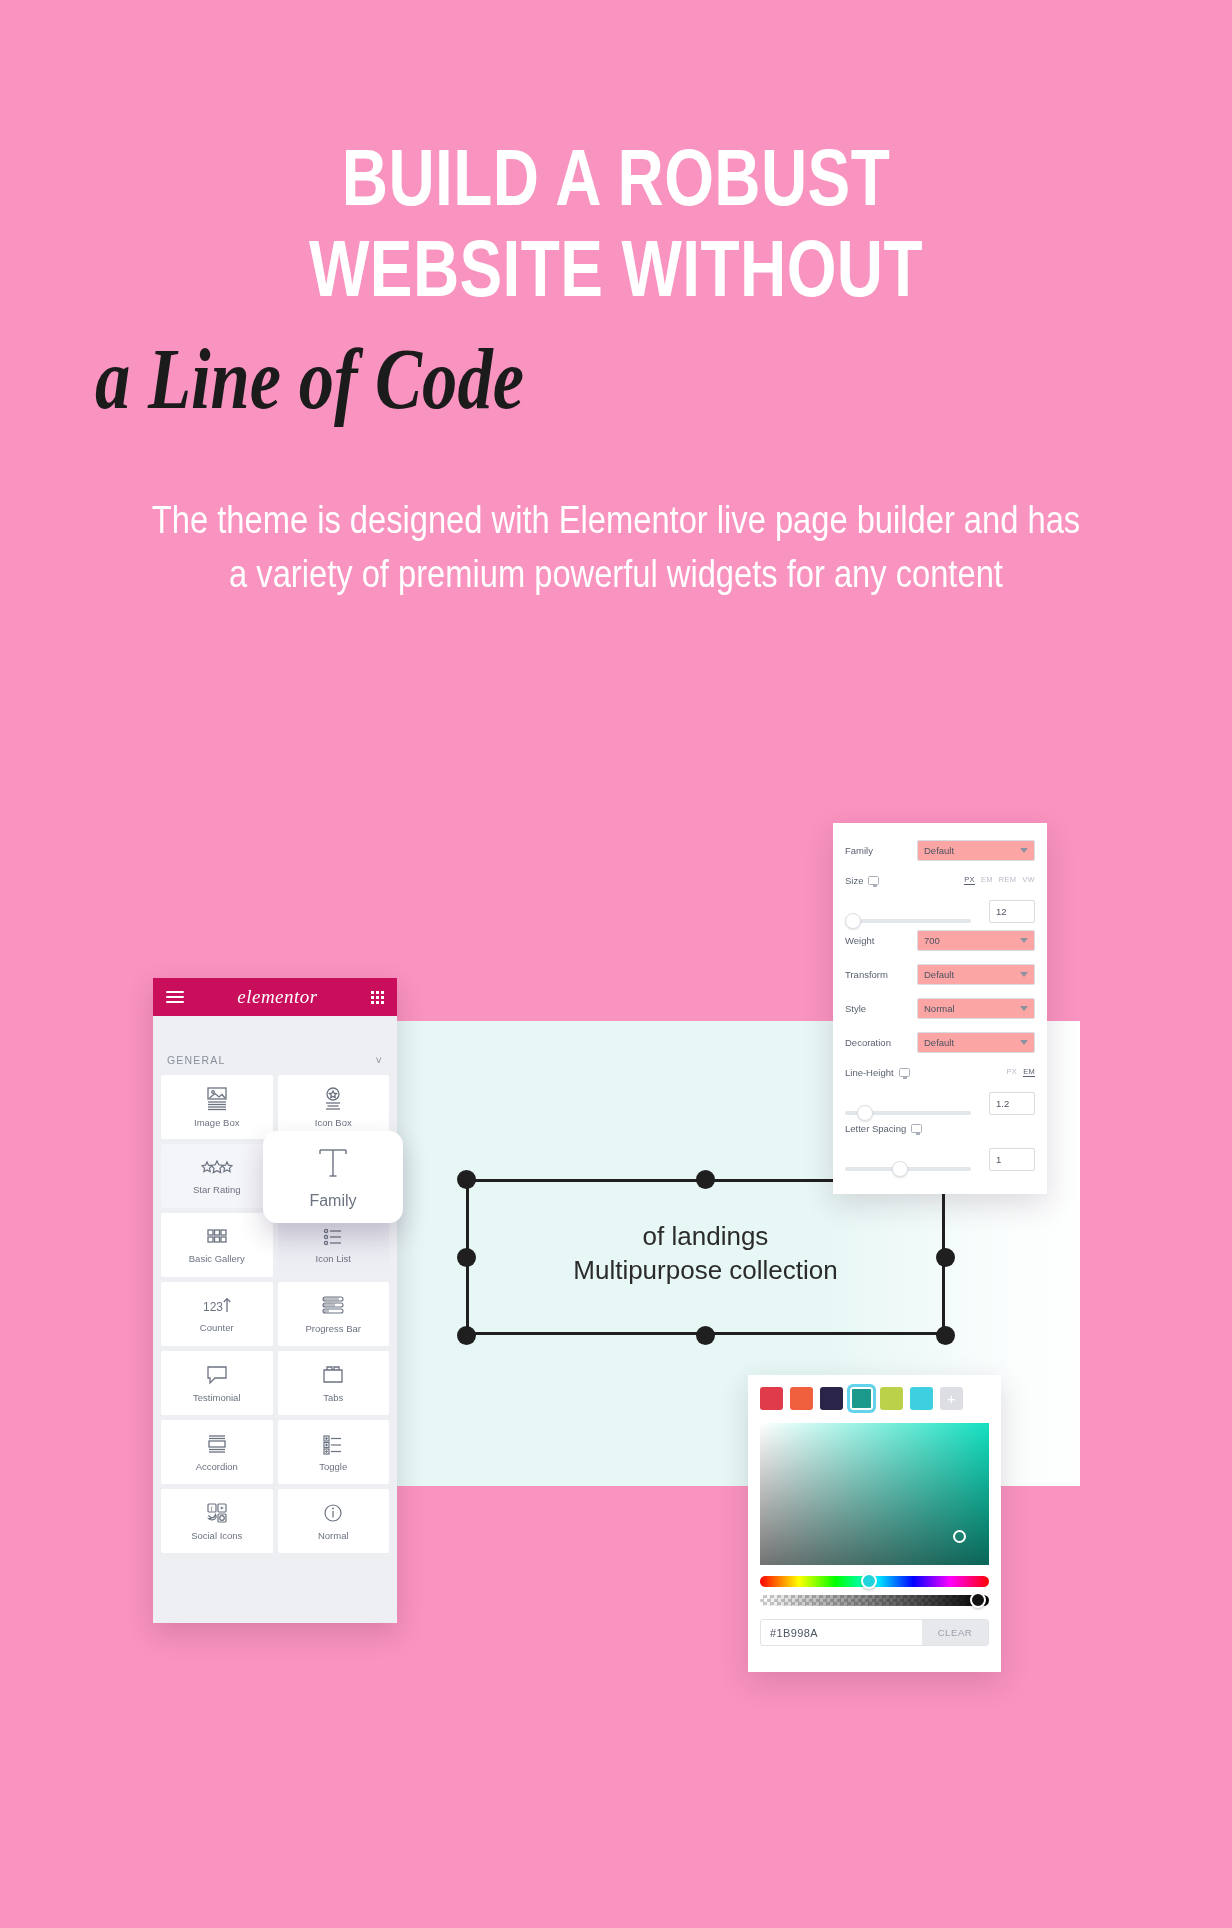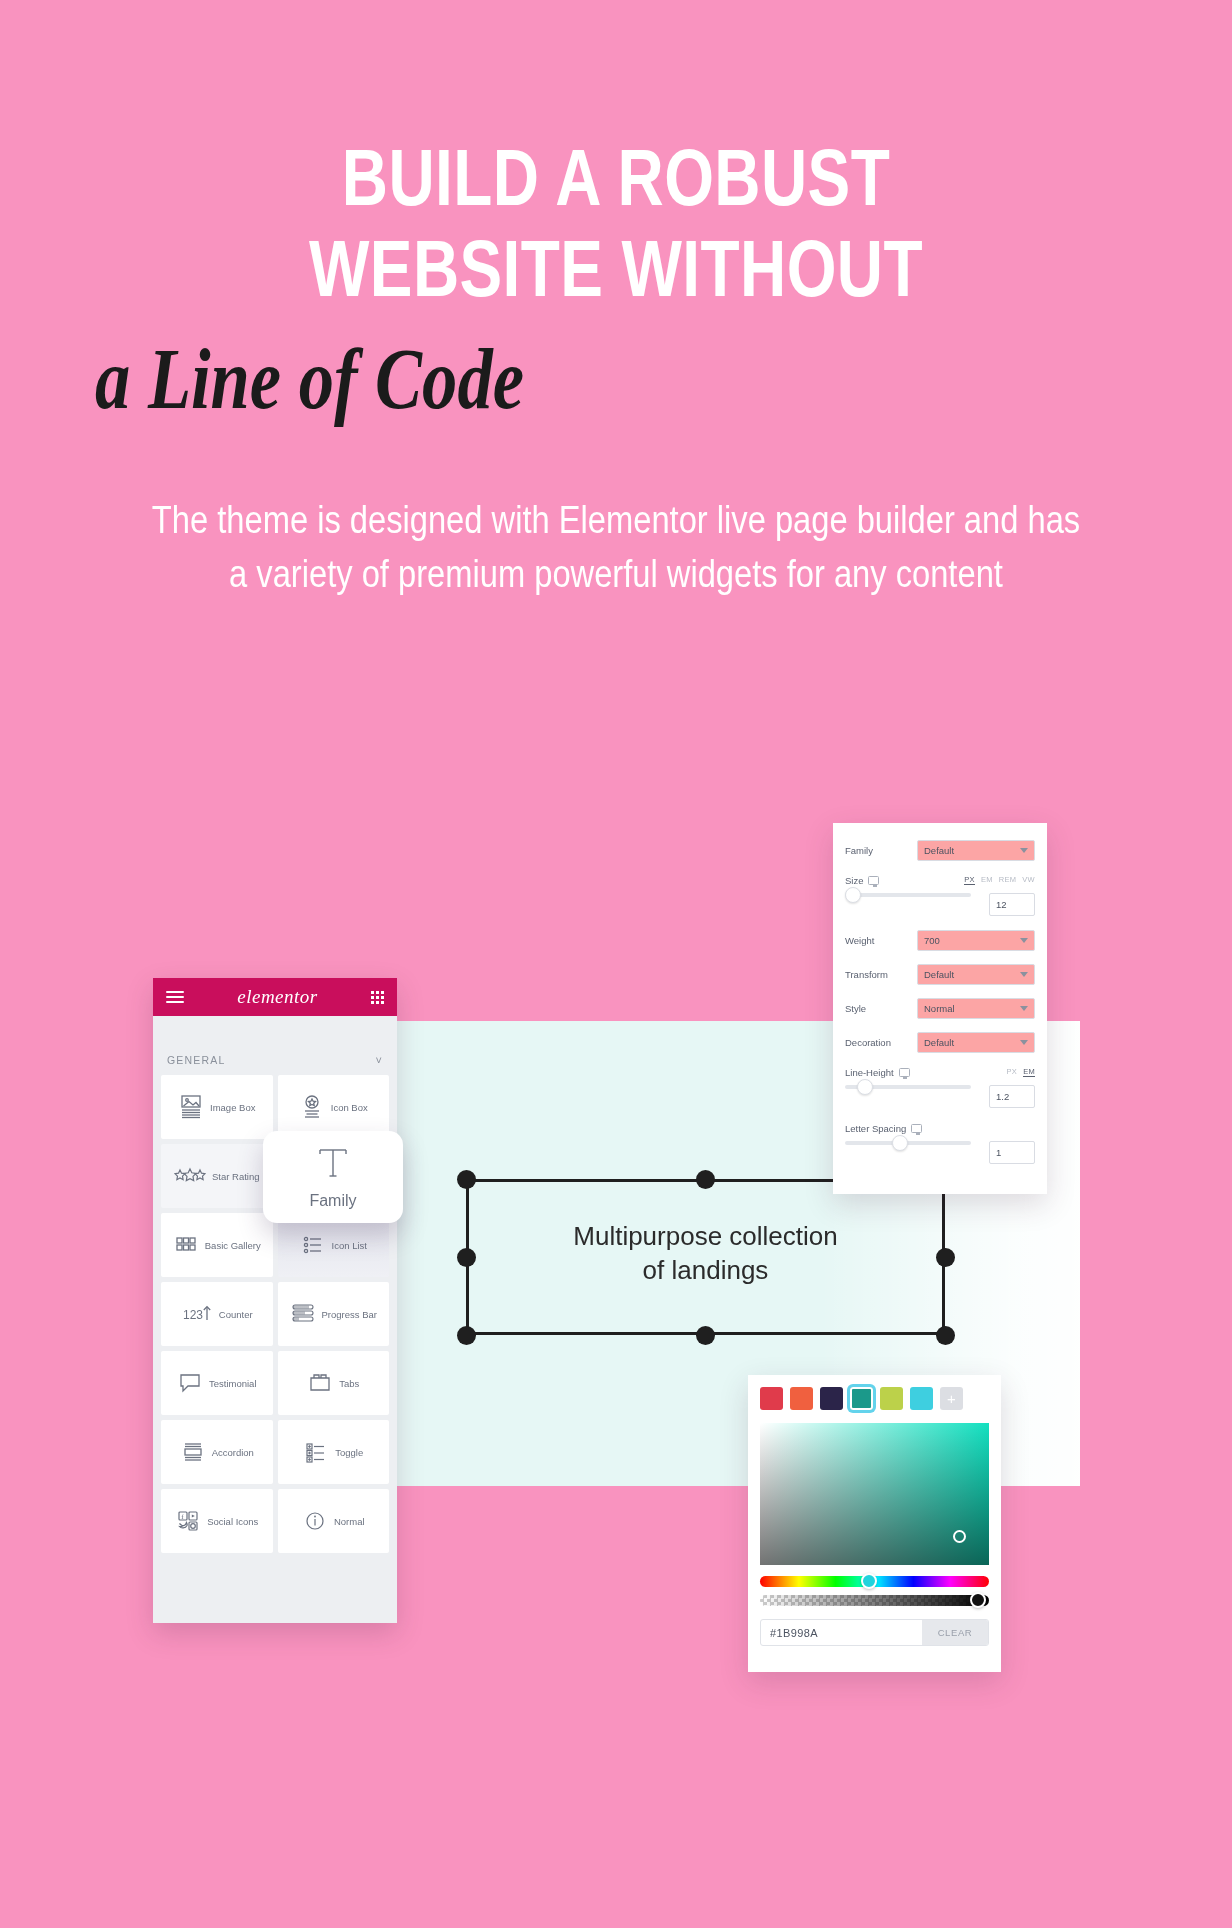--- a/index.html
+++ b/index.html
@@ -118,21 +118,21 @@
     font-size: 10.5px; letter-spacing: 1.2px; color: #8a909b; margin-top: 29px;
   }
   .chev { color: #8a909b; font-size: 11px; }
 
   .el-grid {
     display: grid; grid-template-columns: 1fr 1fr; gap: 5px;
     padding: 0 8px 8px 8px;
   }
   .el-card {
     background: #fff; height: 64px;
-    display: flex; align-items: center; justify-content: center;
+    display: flex; flex-direction: column; align-items: center; justify-content: center;
     gap: 6px;
     border-radius: 2px;
   }
   .el-card .lbl { font-size: 9.5px; color: #6b7280; }
   .el-card svg { display: block; }
   .el-card.dim { background: #F4F5F8; }
   .el-card.shade { background: linear-gradient(180deg,#E3E4EC,#EFF0F5); }
 
   
   .heading-pop {
@@ -162,21 +162,21 @@
   .tsel {
     flex: 1; height: 21px; border: 1px solid #d9dce3; border-radius: 2px;
     display: flex; align-items: center; justify-content: space-between;
     padding: 0 6px; font-size: 9.5px; color: #4c5361; background: #fca5a5;
   }
   .caret { width: 0; height: 0; border-left: 4px solid transparent; border-right: 4px solid transparent; border-top: 5px solid #8b919e; }
   .units { margin-left: auto; display: flex; gap: 6px; font-size: 7.5px; color: #b6bbc5; letter-spacing: .3px; }
   .units .on { color: #5a6170; border-bottom: 1px solid #5a6170; }
   .monitor { width: 11px; height: 9px; border: 1.4px solid #aab0bb; border-radius: 1.5px; position: relative; margin-left: 5px; }
   .monitor:after { content:""; position:absolute; left:3.5px; bottom:-3.5px; width:4px; height:2.5px; background:#aab0bb; }
-  .srow { display: flex; align-items: flex-start; height: 30px; gap: 18px; }
+  .srow { display: flex; align-items: flex-end; height: 30px; gap: 18px; }
   .track { flex: 1; height: 4px; background: #e3e6eb; border-radius: 2px; position: relative; }
   .knob { position: absolute; top: -6px; width: 16px; height: 16px; background: #fff; border: 1px solid #dcdfe5; border-radius: 50%; box-shadow: 0 1px 2px rgba(0,0,0,.12); }
   .numbox { width: 46px; height: 23px; border: 1px solid #d9dce3; border-radius: 2px; font-size: 9.5px; color: #4c5361; display: flex; align-items: center; padding-left: 6px; }
   .lhrow { display: flex; align-items: center; height: 26px; }
 
   
   .cpick {
     position: absolute;
     left: 748px; top: 1375px;
     width: 253px; height: 297px;
@@ -219,22 +219,22 @@
   </div>
 
   <div class="stage">
 
     <div class="canvas">
       <div class="canvas-fade"></div>
     </div>
 
     <div class="sel-frame"></div>
     <div class="sel-text">
+      <div>of landings</div>
       <div>Multipurpose collection</div>
-      <div>of landings</div>
     </div>
 
     <div class="handle" style="left:457px;  top:1170px;"></div>
     <div class="handle" style="left:696px;  top:1170px;"></div>
     <div class="handle" style="left:936px;  top:1170px;"></div>
     <div class="handle" style="left:457px;  top:1248px;"></div>
     <div class="handle" style="left:936px;  top:1248px;"></div>
     <div class="handle" style="left:457px;  top:1326px;"></div>
     <div class="handle" style="left:696px;  top:1326px;"></div>
     <div class="handle" style="left:936px;  top:1326px;"></div>

